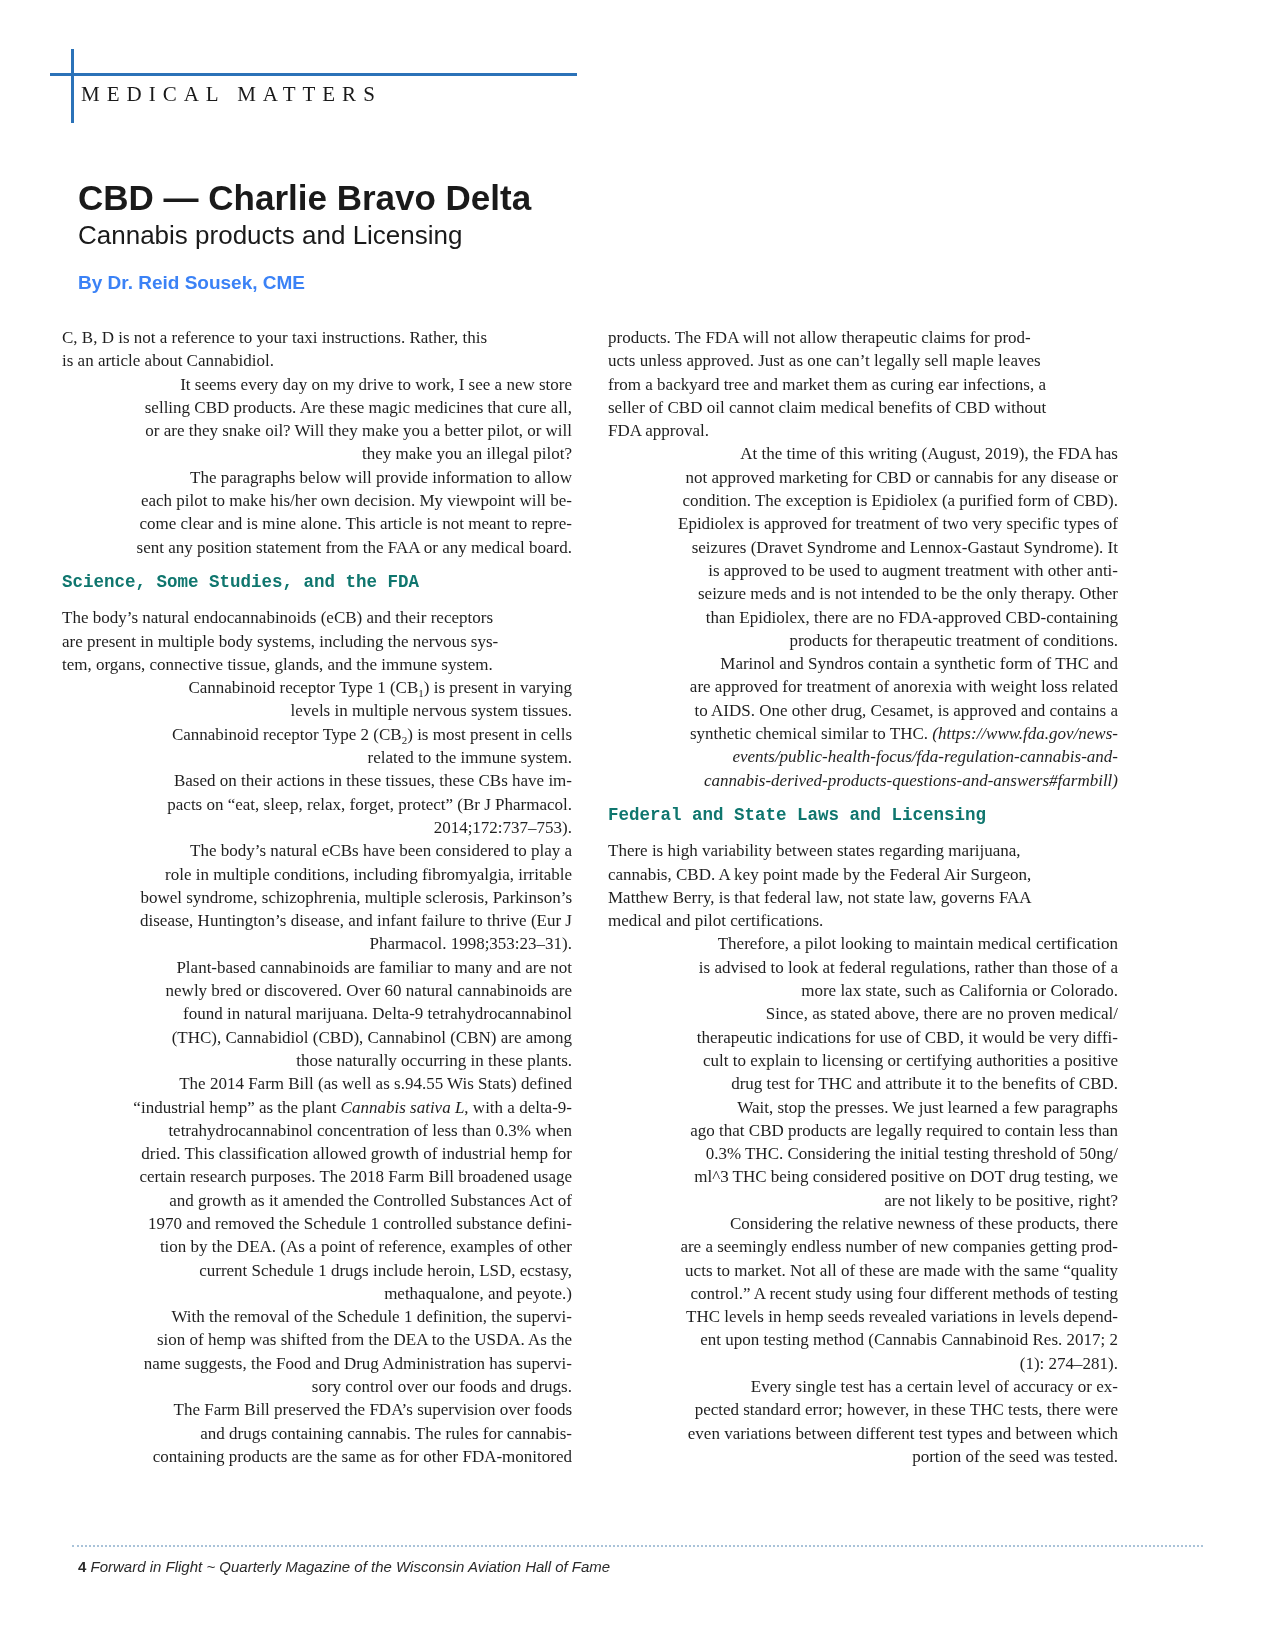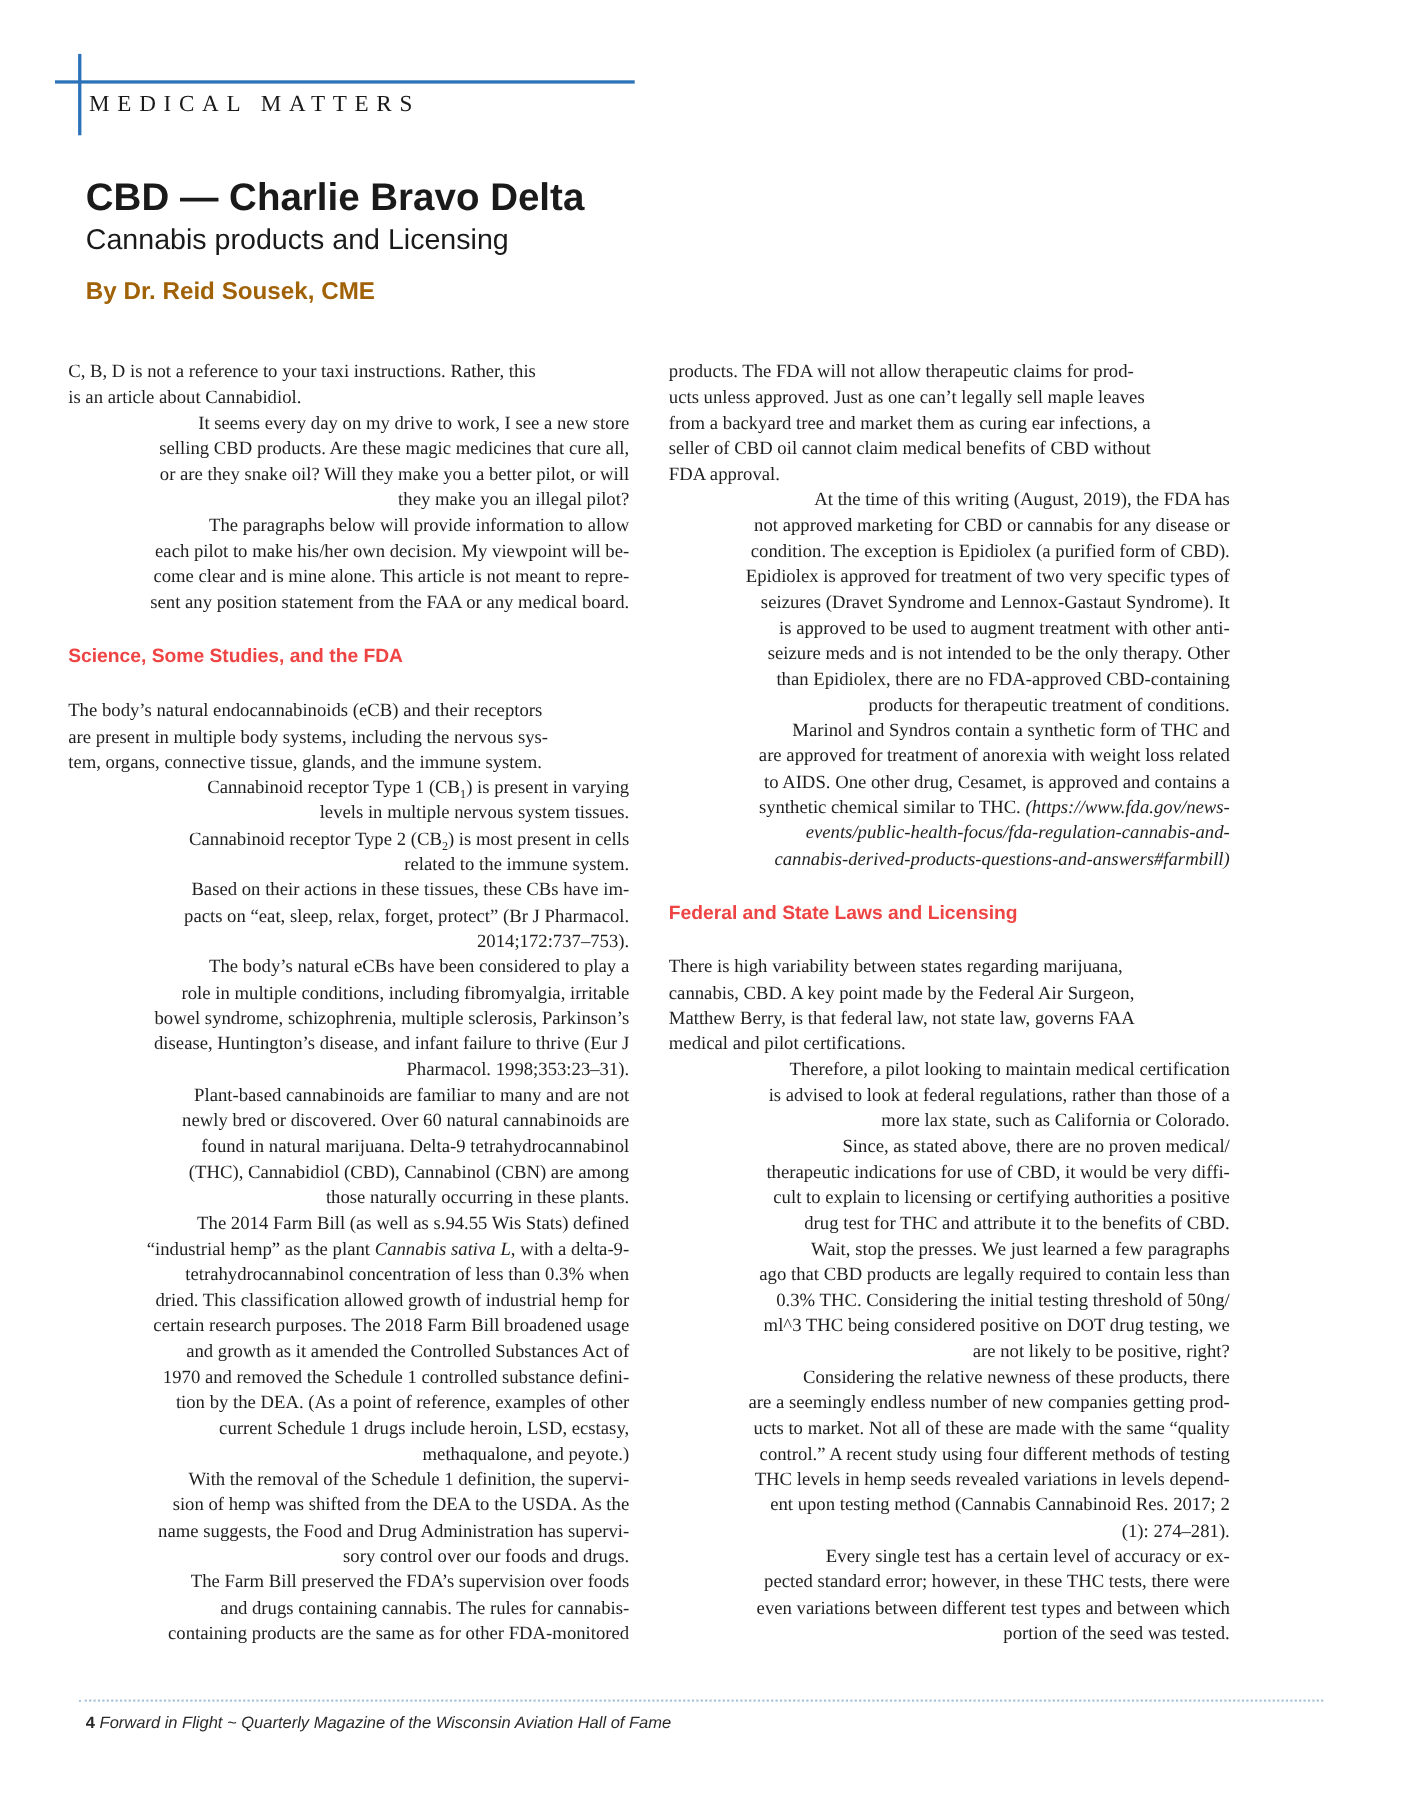--- a/index.html
+++ b/index.html
@@ -7,37 +7,37 @@
     position:relative; width:1234px; height:1650px; background:#ffffff;
     overflow:hidden; font-family:"Liberation Serif", serif; color:#1f1f1f;
   }
   .accent-v { position:absolute; left:71px; top:49px; width:3px; height:74px; background:#2b72b8; }
   .accent-h { position:absolute; left:50px; top:73px; width:527px; height:3px; background:#2b72b8; }
   .kicker {
     position:absolute; left:81px; top:82px;
     font-family:"Liberation Serif", serif; font-size:21px; letter-spacing:7px;
     color:#1a1a1a; white-space:pre;
   }
-  .title-block { position:absolute; left:78px; top:160px; font-family:"Liberation Sans", sans-serif; }
+  .title-block { position:absolute; left:78px; top:178px; font-family:"Liberation Sans", sans-serif; }
   .title  { font-size:35px; line-height:40px; font-weight:bold; color:#1a1a1a; margin:0; }
   .subtitle { font-size:26px; line-height:34px; font-weight:normal; color:#1a1a1a; margin:0; }
-  .byline { font-size:22px; line-height:22px; font-weight:bold; color:#a16207; margin:20px 0 0 0; }
+  .byline { font-size:19px; line-height:22px; font-weight:bold; color:#3b82f6; margin:20px 0 0 0; }
   .columns {
     position:absolute; left:62px; top:326px; width:1056px;
     display:flex; gap:36px; align-items:flex-start;
   }
   .col { width:510px; flex:0 0 510px; }
   .body-para {
     margin:0; font-family:"Liberation Serif", serif;
     font-size:17px; line-height:23.3px; color:#1f1f1f; white-space:pre;
   }
   .body-para.indent { text-indent:44px;text-align:right; }
   .body-heading {
-    margin:26px 0; font-family:Liberation Sans, sans-serif;
-    font-size:17.5px; line-height:23.3px; font-weight:bold; color:#ef4444; white-space:pre;
+    margin:12px 0; font-family:Liberation Mono, monospace;
+    font-size:17.5px; line-height:23.3px; font-weight:bold; color:#0f766e; white-space:pre;
   }
   .italic { font-style:italic; }
   sub { font-size:11px; line-height:0; }
   .footer-rule {
     position:absolute; left:72px; top:1545px; width:1131px; height:0;
     border-top:2px dotted #a9c3d9;
   }
   .page-footer {
     position:absolute; left:78px; top:1558px;
     font-family:"Liberation Sans", sans-serif; font-size:15px; color:#2a2a2a;

